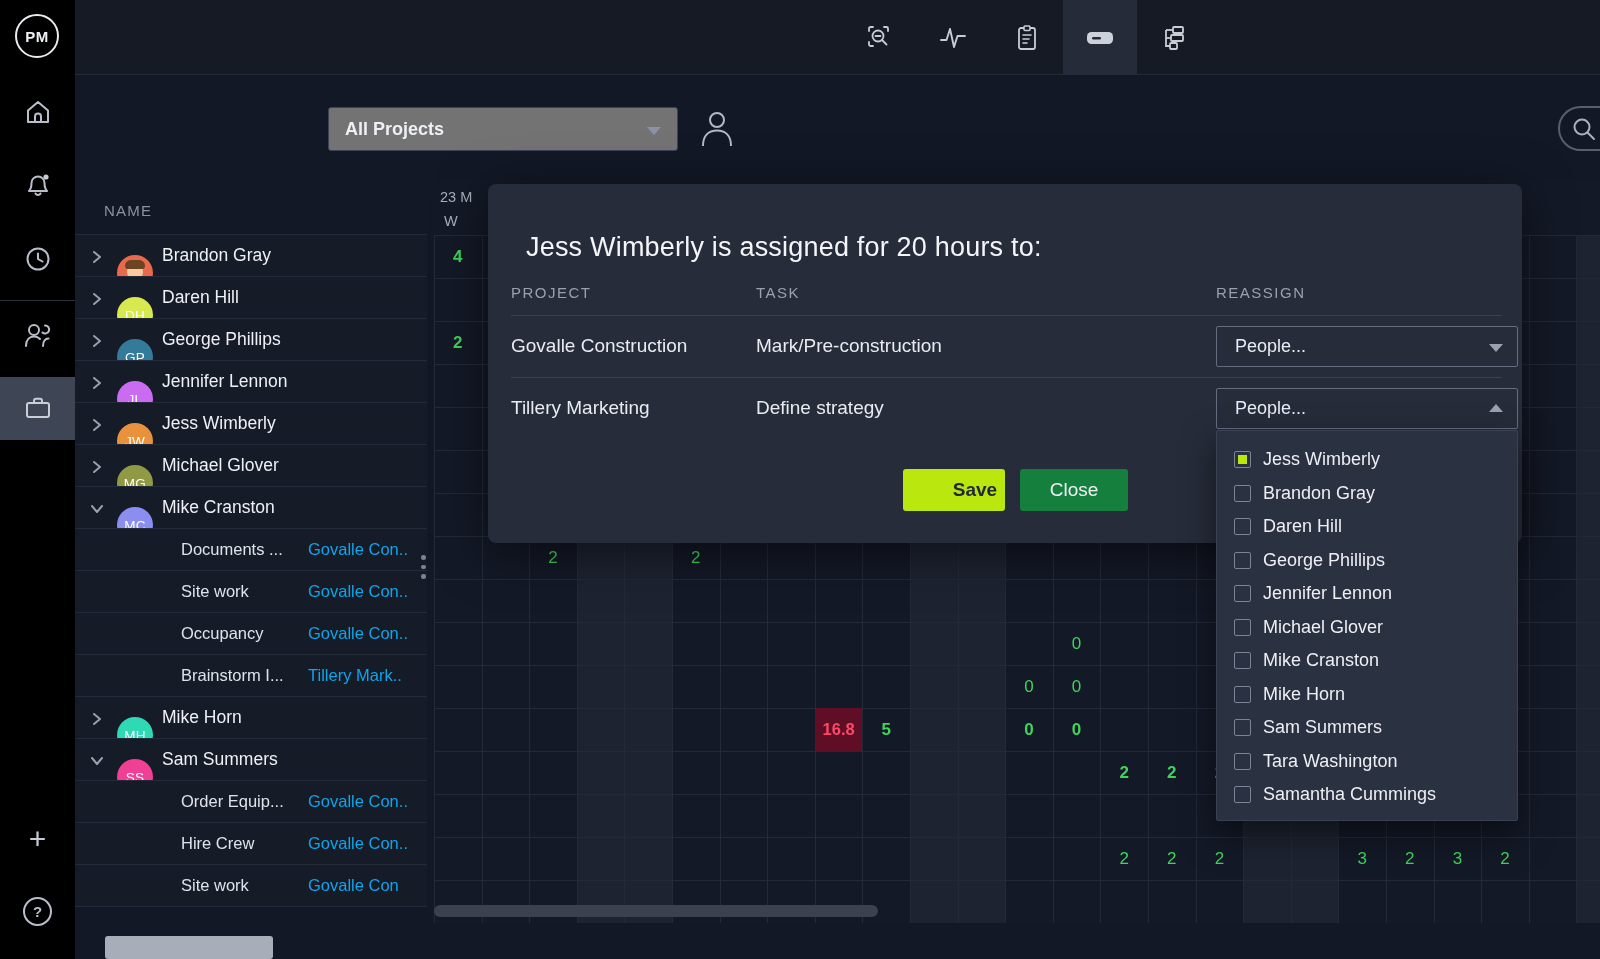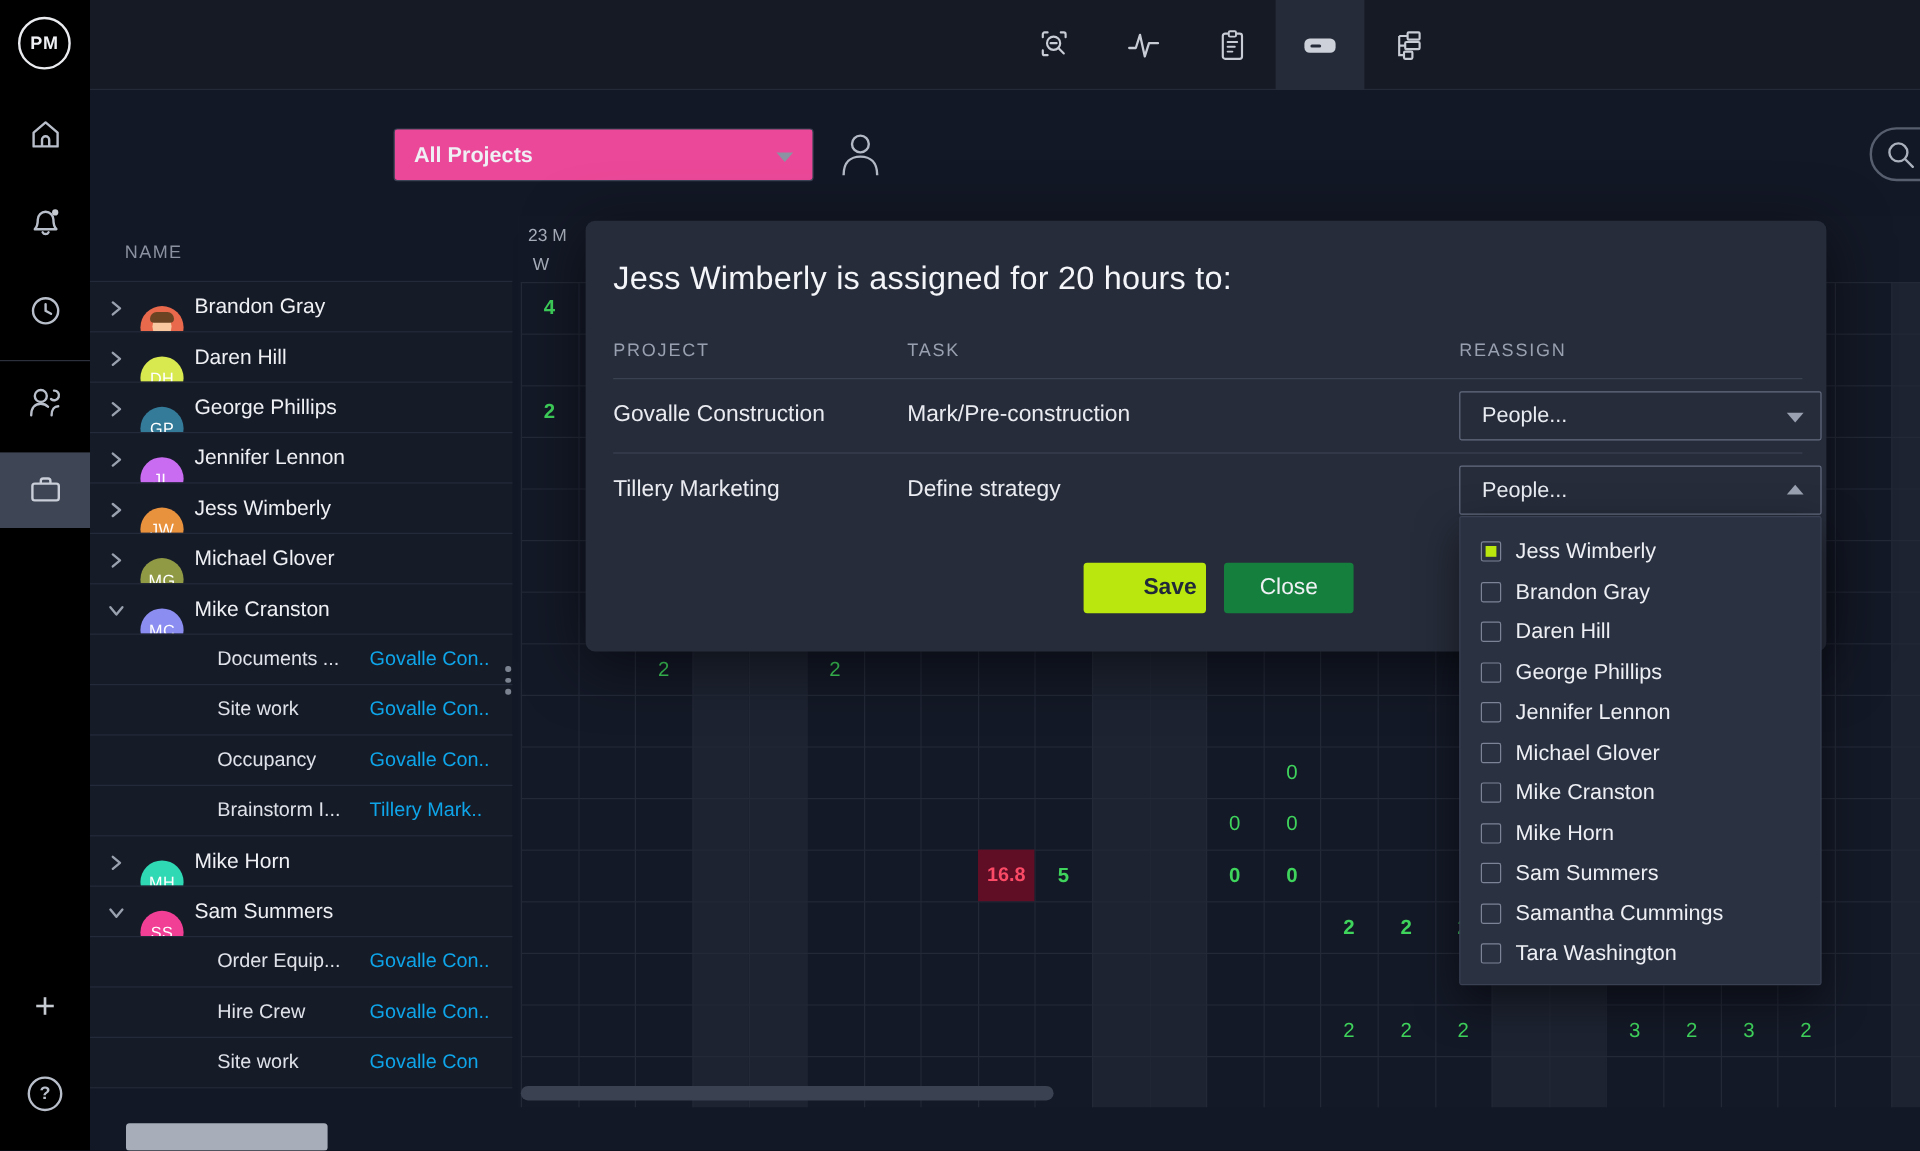--- a/index.html
+++ b/index.html
@@ -18,21 +18,21 @@
                color:#b9bfca;font-size:15px;font-weight:bold;}
 
   
   .topbar{position:absolute;left:75px;top:0;width:1525px;height:75px;background:#161a25;border-bottom:1px solid #242a38;z-index:4;}
   .tab{position:absolute;top:0;width:74px;height:75px;display:flex;align-items:center;justify-content:center;}
   .tab.active{background:#262b39;}
 
   
   .btn-fromtoday{position:absolute;left:112px;top:107px;width:201px;height:44px;background:#4d5466;border-radius:4px;
                  display:flex;align-items:center;justify-content:center;gap:11px;color:#fff;font-size:18.5px;z-index:3;}
-  .sel-projects{position:absolute;left:328px;top:107px;width:350px;height:44px;background:#ec4899;border:1.5px solid #3c4354;border-radius:3px;
+  .sel-projects{position:absolute;left:328px;top:107px;width:350px;height:44px;background:#737373;border:1.5px solid #3c4354;border-radius:3px;
                 display:flex;align-items:center;color:#eef0f5;font-size:18px;font-weight:bold;padding-left:16px;z-index:3;}
   .sel-projects .caret{position:absolute;right:16px;top:19px;}
   .caret{width:0;height:0;border-left:7px solid transparent;border-right:7px solid transparent;border-top:8px solid #8b92a2;}
   .caret.up{border-top:none;border-bottom:8px solid #8b92a2;}
   .person-ph{position:absolute;left:699px;top:109px;z-index:3;}
   .search-pill{position:absolute;left:1558px;top:106px;width:92px;height:45px;border:2px solid #575f6e;border-radius:23px;
                display:flex;align-items:center;padding-left:11px;z-index:3;}
 
   
   .names{position:absolute;left:75px;top:180px;width:352px;height:743px;z-index:2;}
@@ -64,21 +64,21 @@
   .gcell.red{background:var(--red_bg);color:var(--red);font-weight:bold;font-size:16.5px;}
   .dateh{position:absolute;color:#a9afbc;font-size:14.5px;z-index:2;white-space:nowrap;}
   .drag-dots{position:absolute;left:421px;top:555px;z-index:3;display:flex;flex-direction:column;gap:5px;}
   .drag-dots i{width:4.5px;height:4.5px;border-radius:50%;background:#7b8290;display:block;}
   .hscroll{position:absolute;left:434px;top:905px;width:444px;height:12px;border-radius:6px;background:#3a4150;z-index:3;}
   .bottom-partial{position:absolute;left:105px;top:936px;width:168px;height:23px;background:#a7aeb9;border-radius:3px;z-index:3;}
 
   
   .modal{position:absolute;left:488px;top:184px;width:1034px;height:359px;background:#262c3a;border-radius:8px;
          box-shadow:0 10px 50px rgba(0,0,0,.55);z-index:10;}
-  .mtitle{position:absolute;left:23px;top:33px;margin:0;color:#f4f5f8;font-size:27px;font-weight:500;letter-spacing:.2px;}
+  .mtitle{position:absolute;left:23px;top:33px;margin:15px;color:#f4f5f8;font-size:27px;font-weight:500;letter-spacing:.2px;}
   .mcol{position:absolute;top:100px;color:#99a0af;font-size:15px;letter-spacing:1.5px;}
   .mc1{left:23px;} .mc2{left:268px;} .mc3{left:728px;}
   .mrow{position:absolute;left:23px;right:20px;height:63px;text-align:right;}
   .mrow.r1{top:131px;border-top:1px solid #3a4150;border-bottom:1px solid #3a4150;}
   .mrow.r2{top:194px;}
   .mproj{position:absolute;left:0;top:19px;color:#e9ebf1;font-size:19px;}
   .mtask{position:absolute;left:245px;top:19px;color:#e9ebf1;font-size:19px;}
   .select{position:absolute;left:705px;top:10px;width:302px;height:41px;border:1.5px solid #646c80;border-radius:2px;
           display:flex;align-items:center;padding-left:18px;color:#e9ecf2;font-size:18px;}
   .select .caret{position:absolute;right:14px;top:17px;border-top-color:#9aa1b0;}
@@ -471,21 +471,21 @@
       <div class="dditem">
         <span class="cbx"></span>
         <span class="ddlabel">Mike Horn</span>
       </div>
       <div class="dditem">
         <span class="cbx"></span>
         <span class="ddlabel">Sam Summers</span>
       </div>
       <div class="dditem">
         <span class="cbx"></span>
+        <span class="ddlabel">Tara Washington</span>
+      </div>
+      <div class="dditem">
+        <span class="cbx"></span>
         <span class="ddlabel">Samantha Cummings</span>
       </div>
-      <div class="dditem">
-        <span class="cbx"></span>
-        <span class="ddlabel">Tara Washington</span>
-      </div>
     </div>
 
 </div>
 
 </body></html>

